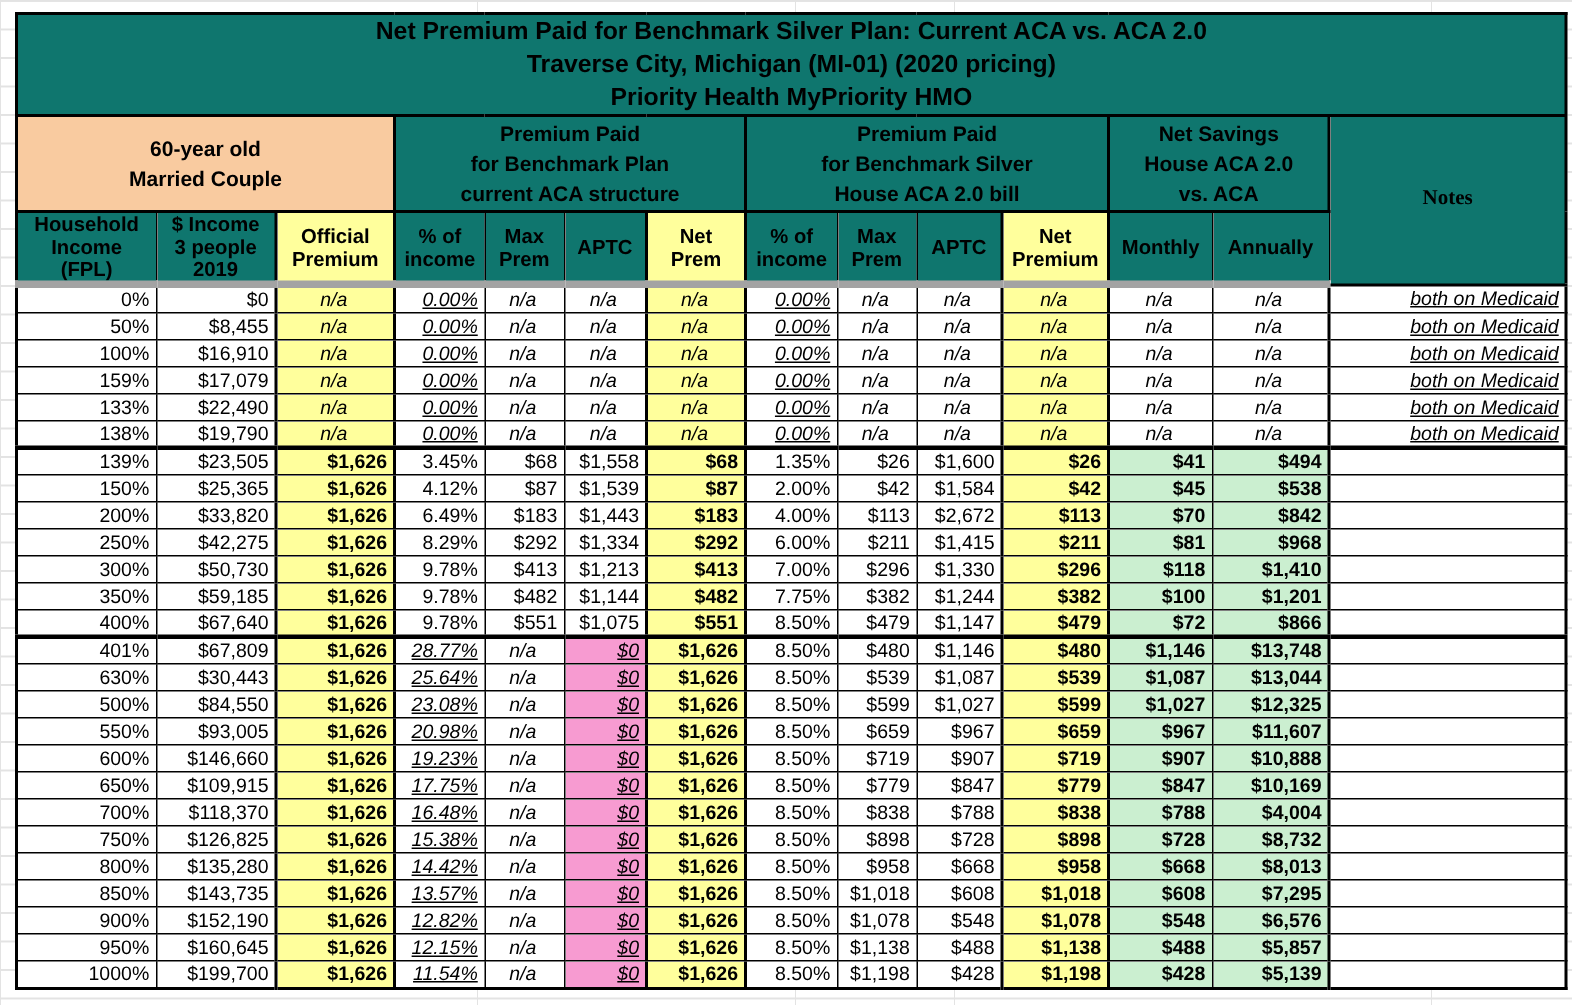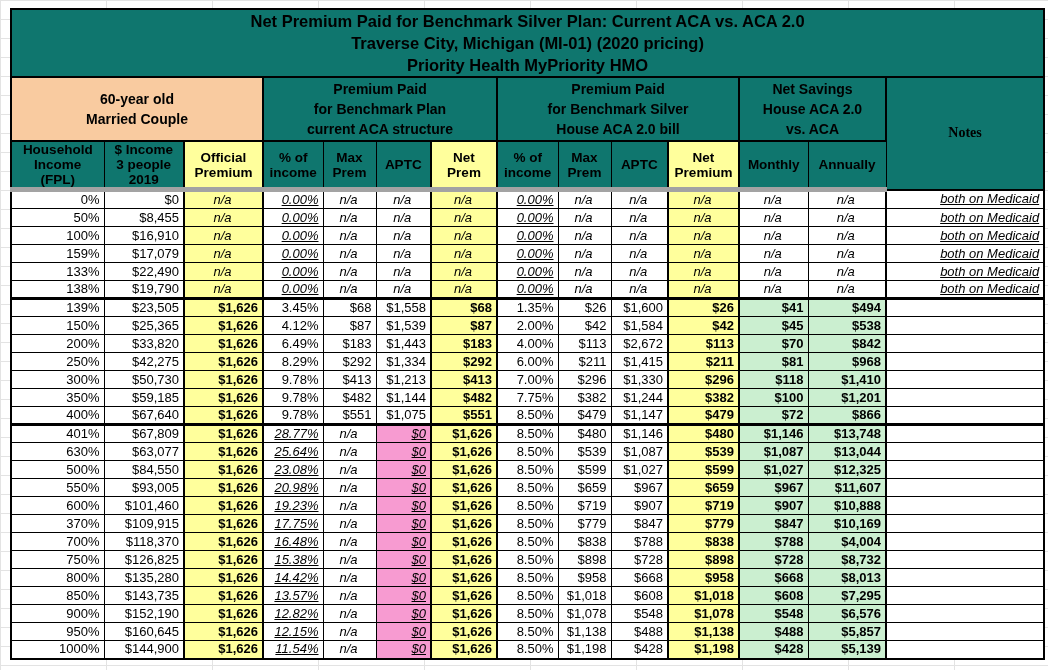--- a/index.html
+++ b/index.html
@@ -332,21 +332,21 @@
           <td>8.50%</td>
           <td>$480</td>
           <td>$1,146</td>
           <td class="yellow bl2 br2 bold">$480</td>
           <td class="green bold">$1,146</td>
           <td class="green bold">$13,748</td>
           <td class="bl2"></td>
         </tr>
         <tr>
           <td>630%</td>
-          <td>$63,077</td>
+          <td>$30,443</td>
           <td class="yellow bl2 br2 bold">$1,626</td>
           <td class="italic">25.64%</td>
           <td class="na">n/a</td>
           <td class="pink italic">$0</td>
           <td class="yellow bl2 br2 bold">$1,626</td>
           <td>8.50%</td>
           <td>$539</td>
           <td>$1,087</td>
           <td class="yellow bl2 br2 bold">$539</td>
           <td class="green bold">$1,087</td>
@@ -380,36 +380,36 @@
           <td>8.50%</td>
           <td>$659</td>
           <td>$967</td>
           <td class="yellow bl2 br2 bold">$659</td>
           <td class="green bold">$967</td>
           <td class="green bold">$11,607</td>
           <td class="bl2"></td>
         </tr>
         <tr>
           <td>600%</td>
-          <td>$101,460</td>
+          <td>$146,660</td>
           <td class="yellow bl2 br2 bold">$1,626</td>
           <td class="italic">19.23%</td>
           <td class="na">n/a</td>
           <td class="pink italic">$0</td>
           <td class="yellow bl2 br2 bold">$1,626</td>
           <td>8.50%</td>
           <td>$719</td>
           <td>$907</td>
           <td class="yellow bl2 br2 bold">$719</td>
           <td class="green bold">$907</td>
           <td class="green bold">$10,888</td>
           <td class="bl2"></td>
         </tr>
         <tr>
-          <td>370%</td>
+          <td>650%</td>
           <td>$109,915</td>
           <td class="yellow bl2 br2 bold">$1,626</td>
           <td class="italic">17.75%</td>
           <td class="na">n/a</td>
           <td class="pink italic">$0</td>
           <td class="yellow bl2 br2 bold">$1,626</td>
           <td>8.50%</td>
           <td>$779</td>
           <td>$847</td>
           <td class="yellow bl2 br2 bold">$779</td>
@@ -508,21 +508,21 @@
           <td>8.50%</td>
           <td>$1,138</td>
           <td>$488</td>
           <td class="yellow bl2 br2 bold">$1,138</td>
           <td class="green bold">$488</td>
           <td class="green bold">$5,857</td>
           <td class="bl2"></td>
         </tr>
         <tr>
           <td>1000%</td>
-          <td>$144,900</td>
+          <td>$199,700</td>
           <td class="yellow bl2 br2 bold">$1,626</td>
           <td class="italic">11.54%</td>
           <td class="na">n/a</td>
           <td class="pink italic">$0</td>
           <td class="yellow bl2 br2 bold">$1,626</td>
           <td>8.50%</td>
           <td>$1,198</td>
           <td>$428</td>
           <td class="yellow bl2 br2 bold">$1,198</td>
           <td class="green bold">$428</td>

